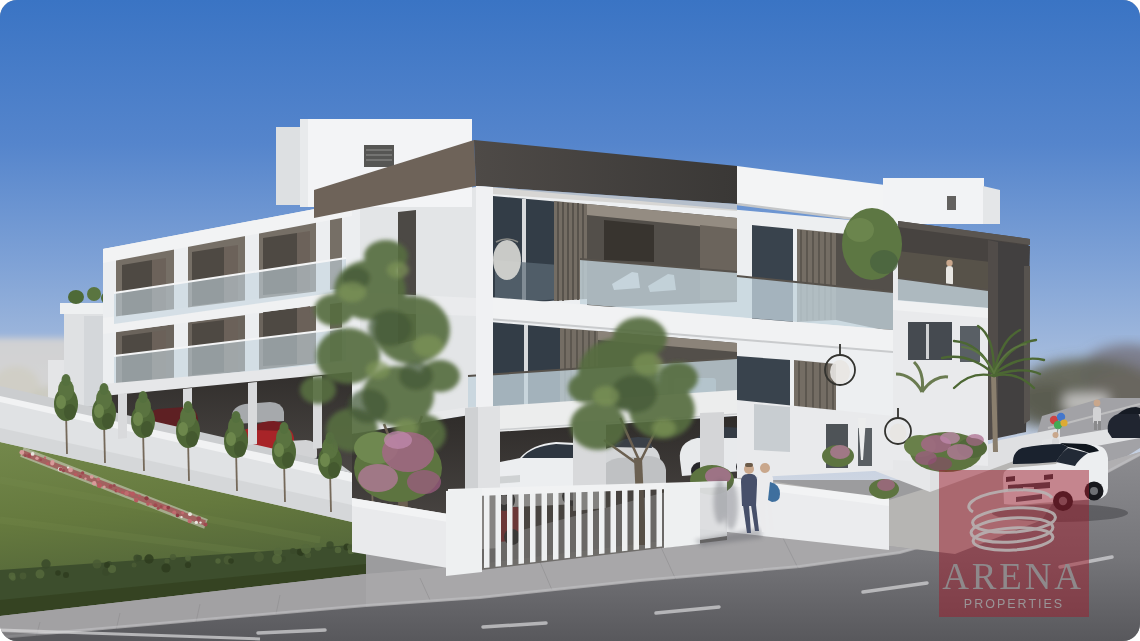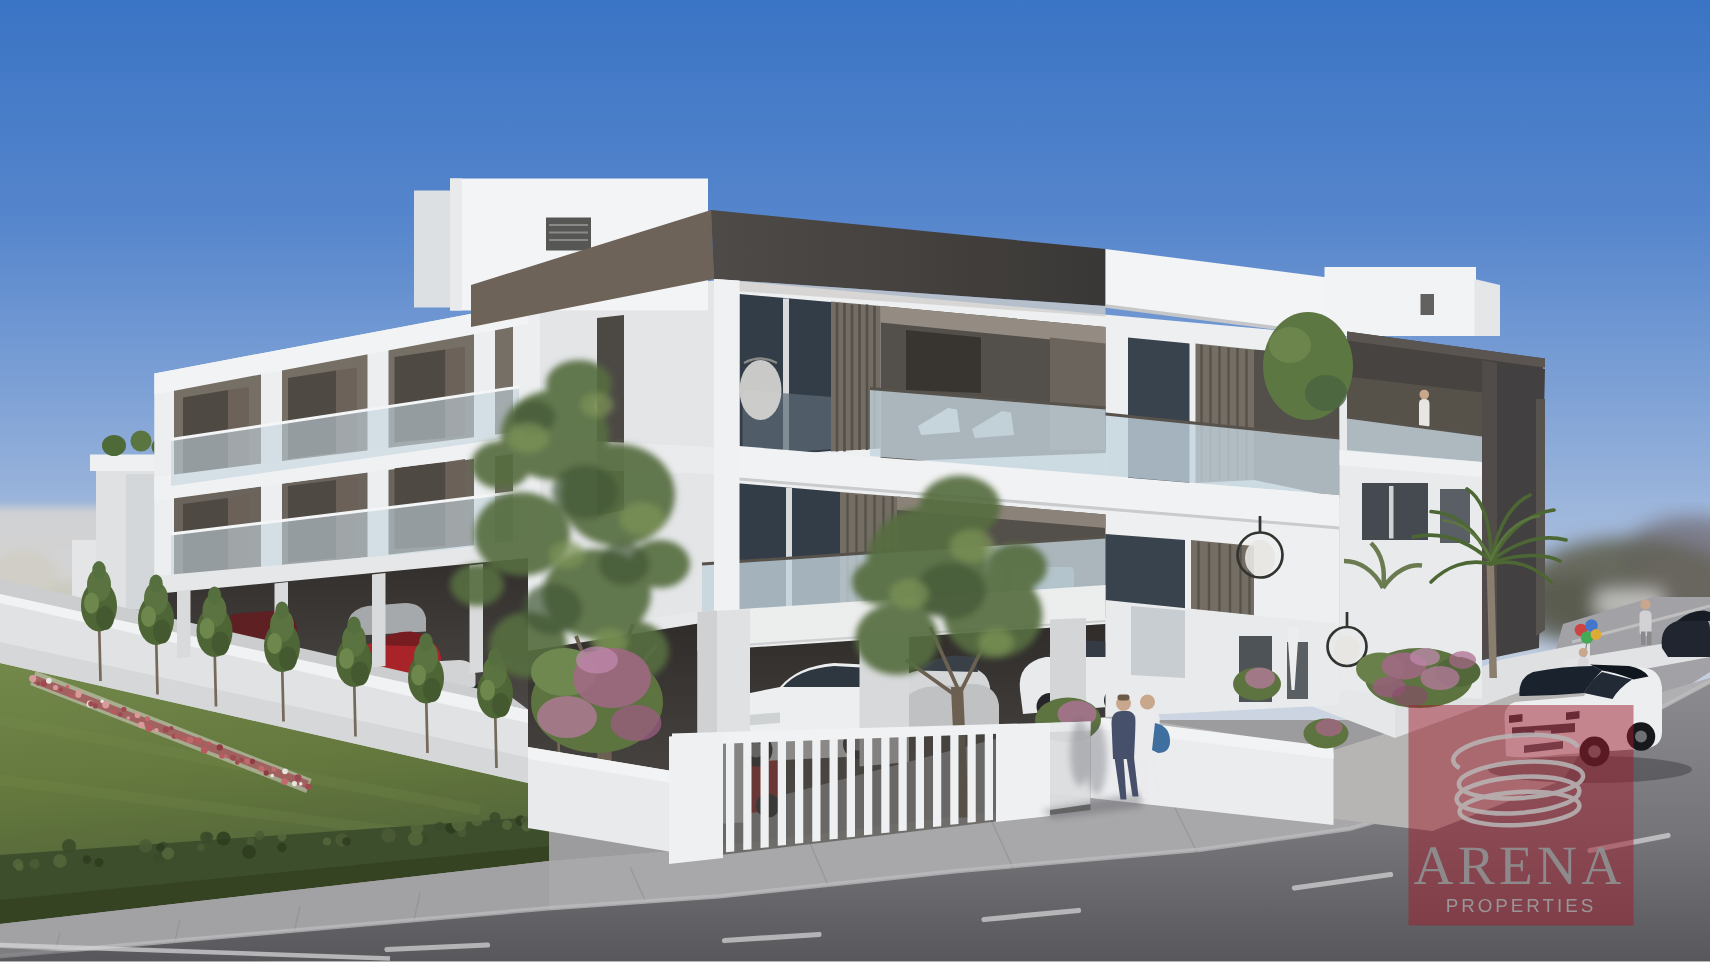--- a/index.html
+++ b/index.html
@@ -1,16 +1,16 @@
 <!DOCTYPE html>
 <html><head>
 <meta charset="utf-8">
 <style>
 html,body{margin:0;padding:0;}
-#scene{position:relative;width:1140px;height:641px;overflow:hidden;font-family:"Liberation Sans",sans-serif;background:#9c9c9e;}
+#scene{position:relative;width:1140px;height:641px;overflow:hidden;font-family:"Liberation Sans",sans-serif;background:#9c9c9e;border-radius:17px;}
 </style>
 </head>
 <body>
 <div id="scene">
 <svg width="1140" height="641" viewBox="0 0 1140 641" xmlns="http://www.w3.org/2000/svg">
 <defs>
 <linearGradient id="sky" x1="0" y1="0" x2="0" y2="1">
   <stop offset="0" stop-color="#3a74c4"></stop>
   <stop offset="0.3" stop-color="#5585cc"></stop>
   <stop offset="0.55" stop-color="#7fa2d6"></stop>

